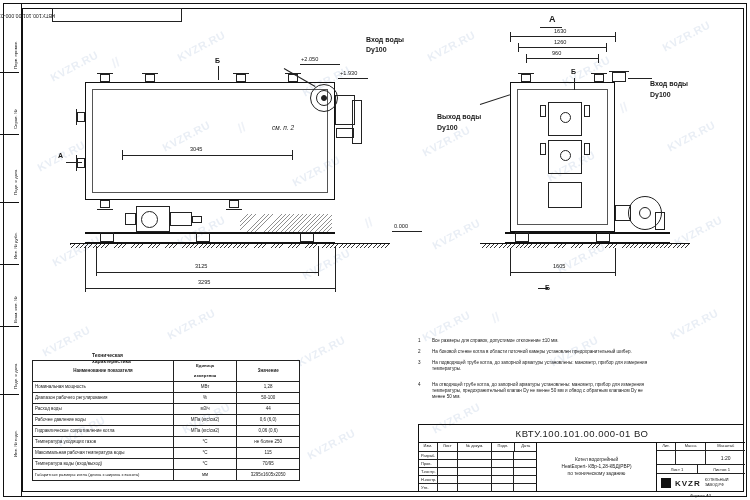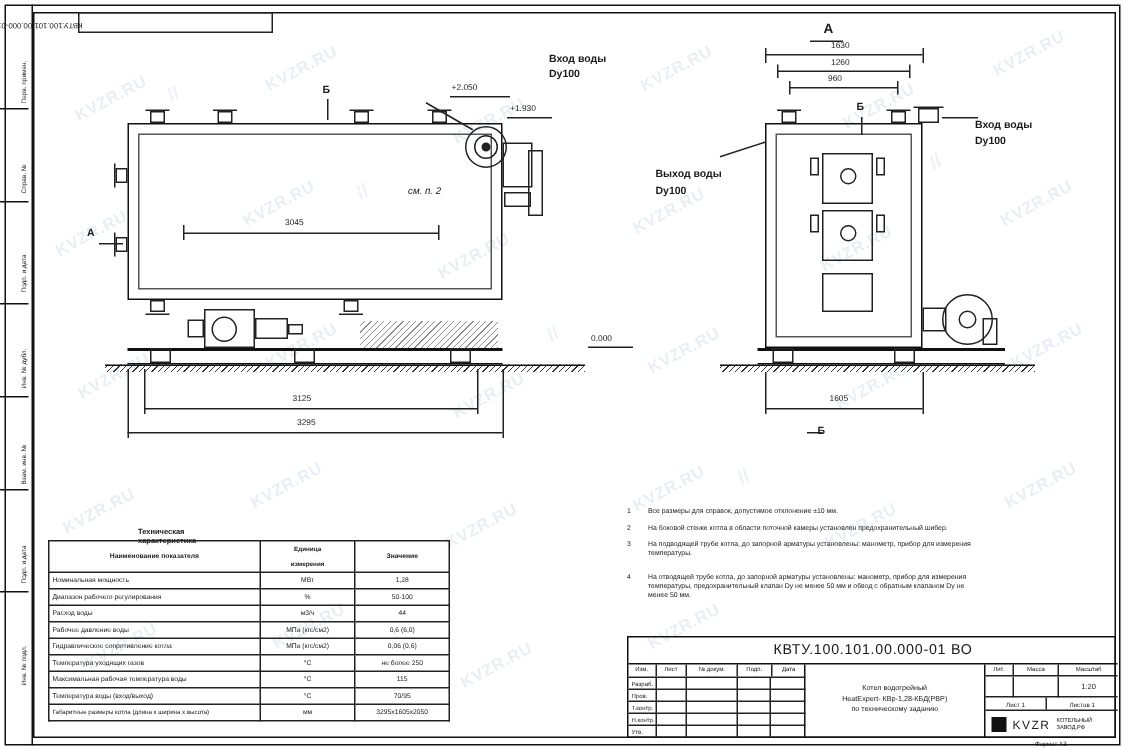--- a/index.html
+++ b/index.html
@@ -19,21 +19,21 @@
   .lbl-b{position:absolute;font-size:7px;font-weight:bold;white-space:nowrap;}
   .dimtxt{position:absolute;font-size:5.6px;white-space:nowrap;}
   .note{position:absolute;font-size:4.6px;line-height:1.35;white-space:nowrap;}
   .tbl{position:absolute;border-collapse:collapse;font-size:4.5px;}
   .tbl td,.tbl th{border:0.6px solid #222;padding:0 2px;height:10px;line-height:10px;}
   .ctr{text-align:center;}
   .hatch{position:absolute;background:repeating-linear-gradient(-45deg,#333 0 0.6px,transparent 0.6px 3px);}
   .box{position:absolute;border:1px solid #222;box-sizing:border-box;}
   .boxthick{position:absolute;border:1.4px solid #111;box-sizing:border-box;}
   .circ{position:absolute;border:1px solid #222;border-radius:50%;box-sizing:border-box;}
-  .kvzr{position:absolute;font-size:9px;font-weight:normal;letter-spacing:1px;text-align:right;}
+  .kvzr{position:absolute;font-size:9px;font-weight:bold;letter-spacing:1px;text-align:right;}
 </style>
 </head>
 <body>
 
 <div id="sheet">
 
   <div class="frame-outer"></div>
   <div class="frame-inner"></div>
   <div class="leftcol"></div>
 

